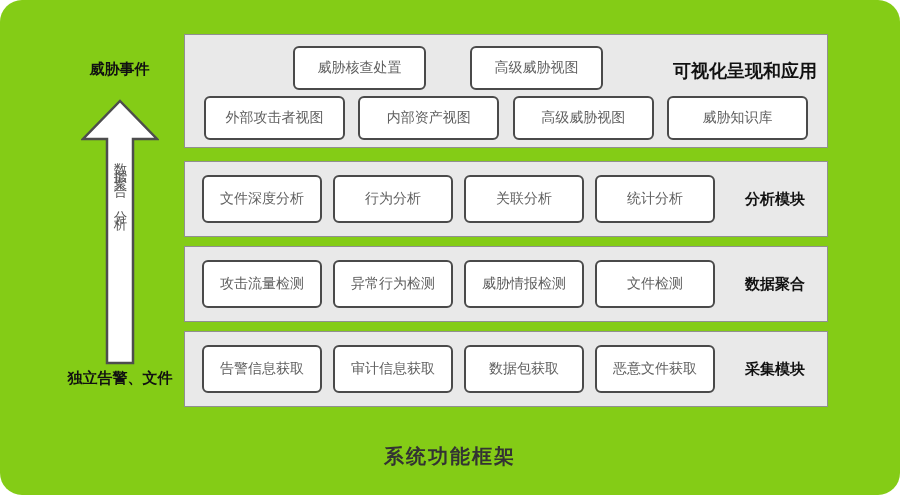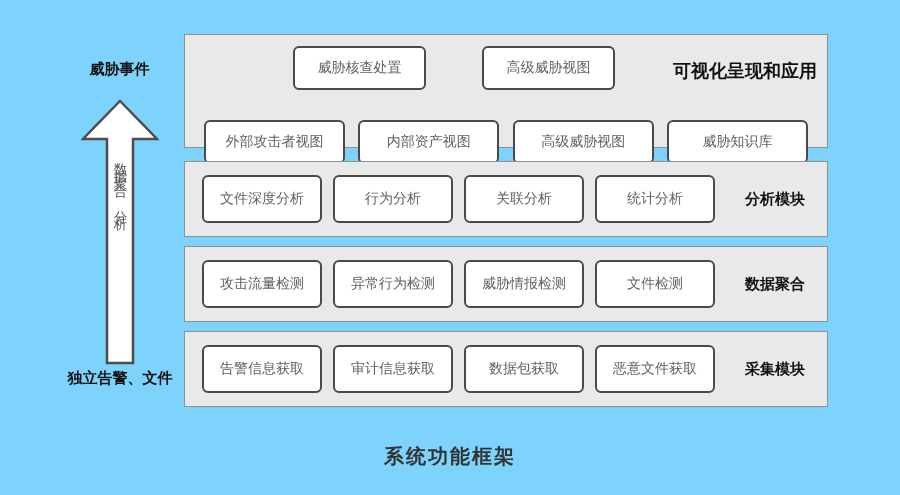--- a/index.html
+++ b/index.html
@@ -1,37 +1,37 @@
 <!DOCTYPE html>
 <html><head>
 <meta charset="utf-8">
 <style>
   html,body{margin:0;padding:0;background:#fff;}
   body{font-family:"Liberation Sans","DejaVu Sans",sans-serif;}
-  .canvas{position:relative;width:900px;height:495px;background:#7dd3fc;overflow:hidden;}
+  .canvas{position:relative;width:900px;height:495px;background:#84cc16;overflow:hidden;border-radius:22px;}
 
   
   .band{position:absolute;left:184px;width:644px;background:#e9e9e9;
         border:1.5px solid #909090;box-sizing:border-box;}
   .band-viz{top:34px;height:114px;}
   .band-analysis{top:161px;height:76px;}
   .band-detect{top:246px;height:76px;}
   .band-collect{top:331px;height:76px;}
 
   .fnbox{background:#ffffff;border:2px solid #4a4a4a;border-radius:6px;
          display:flex;align-items:center;justify-content:center;
          font-size:14px;color:#5f5f5f;box-sizing:border-box;white-space:nowrap;}
 
   
-  .viz-row1{position:absolute;top:11px;left:108px;height:44px;display:flex;gap:56px;}
+  .viz-row1{position:absolute;top:11px;left:108px;height:44px;display:flex;gap:44px;}
   .viz-row1 .fnbox{width:133px;height:44px;}
   .viz-label{position:absolute;right:10px;top:24px;font-size:18px;font-weight:bold;color:#111;}
   .viz-row2{position:absolute;top:61px;left:19px;right:19px;height:44px;
             display:flex;justify-content:space-between;}
-  .viz-row2 .fnbox{width:141px;height:44px;margin-top:24px;}
+  .viz-row2 .fnbox{width:141px;height:44px;}
 
   
   .modband{display:flex;align-items:center;padding:0 22px 0 17px;}
   .modband .fnbox{width:120px;height:48px;margin-right:11px;flex:none;}
   .mod-label{margin-left:auto;font-size:15px;font-weight:bold;color:#111;white-space:nowrap;}
 
   
   .side-top{position:absolute;left:57px;top:60px;width:125px;text-align:center;
             font-size:15px;font-weight:bold;color:#111;}
   .side-bottom{position:absolute;left:30px;top:369px;width:180px;text-align:center;

